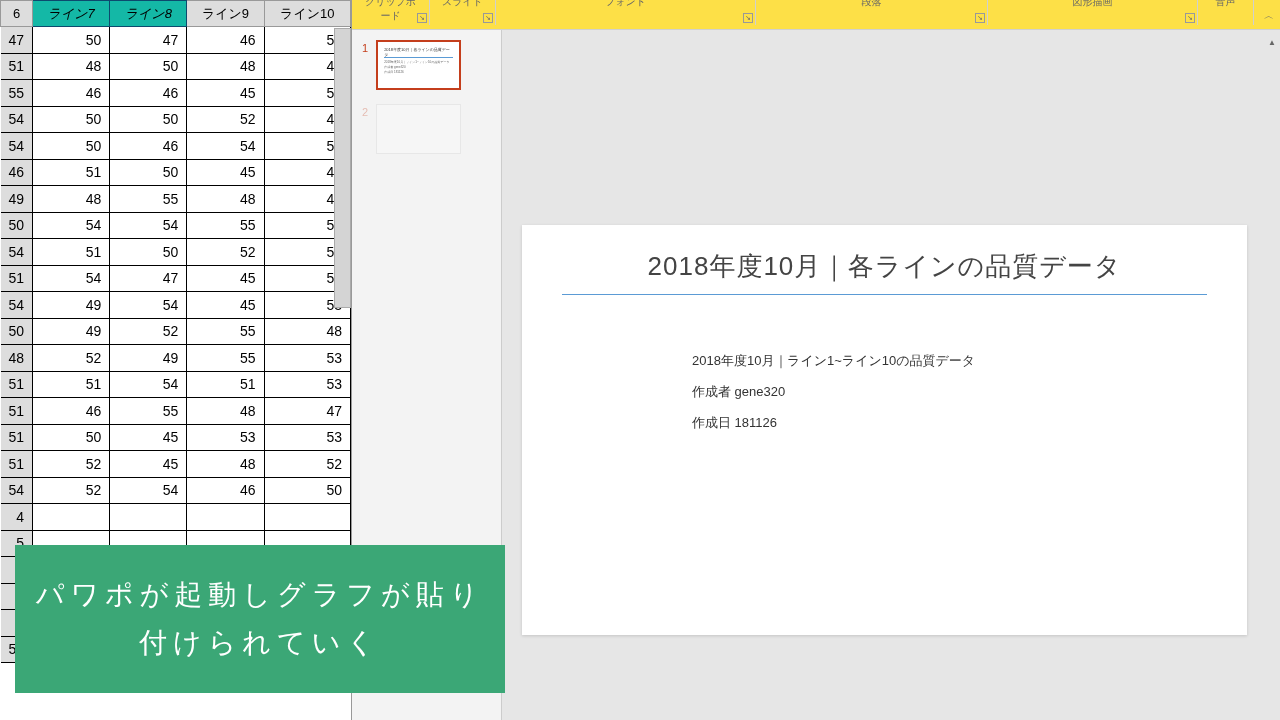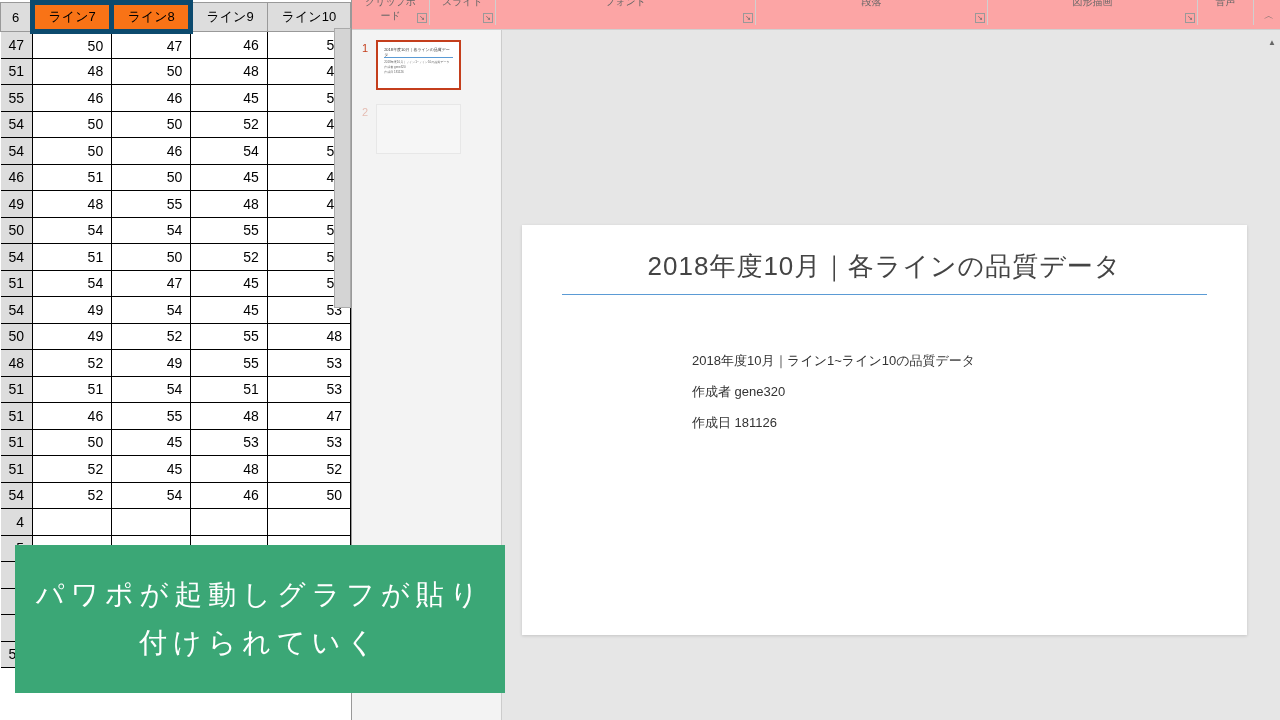--- a/index.html
+++ b/index.html
@@ -30,22 +30,23 @@
     .excel-table th {
       background: #ddd;
       border: 1px solid #999;
       padding: 3px 6px;
       font-weight: normal;
       text-align: center;
       font-size: 13px;
       height: 26px;
     }
     .excel-table th.selected {
-      background: #f97316;
-      border: 5px solid #0c4a6e;
+      background: #14b8a6;
+      border: 1px solid #0c4a6e;
+      font-style: italic;
     }
     .excel-table td {
       border: 1px solid #000;
       padding: 3px 8px;
       text-align: right;
       background: #fff;
       height: 26.5px;
     }
     .excel-table td.first {
       background: #ddd;
@@ -72,21 +73,21 @@
       background: #e6e6e6;
     }
     
     
     .ribbon {
       position: absolute;
       top: 0;
       left: 0;
       right: 0;
       height: 30px;
-      background: #fca5a5;
+      background: #fde047;
       border-bottom: 1px solid #d0d0d0;
       display: flex;
       align-items: flex-end;
       padding-bottom: 4px;
     }
     .ribbon-group {
       color: #666;
       font-size: 10px;
       text-align: center;
       border-right: 1px solid #d0d0d0;

